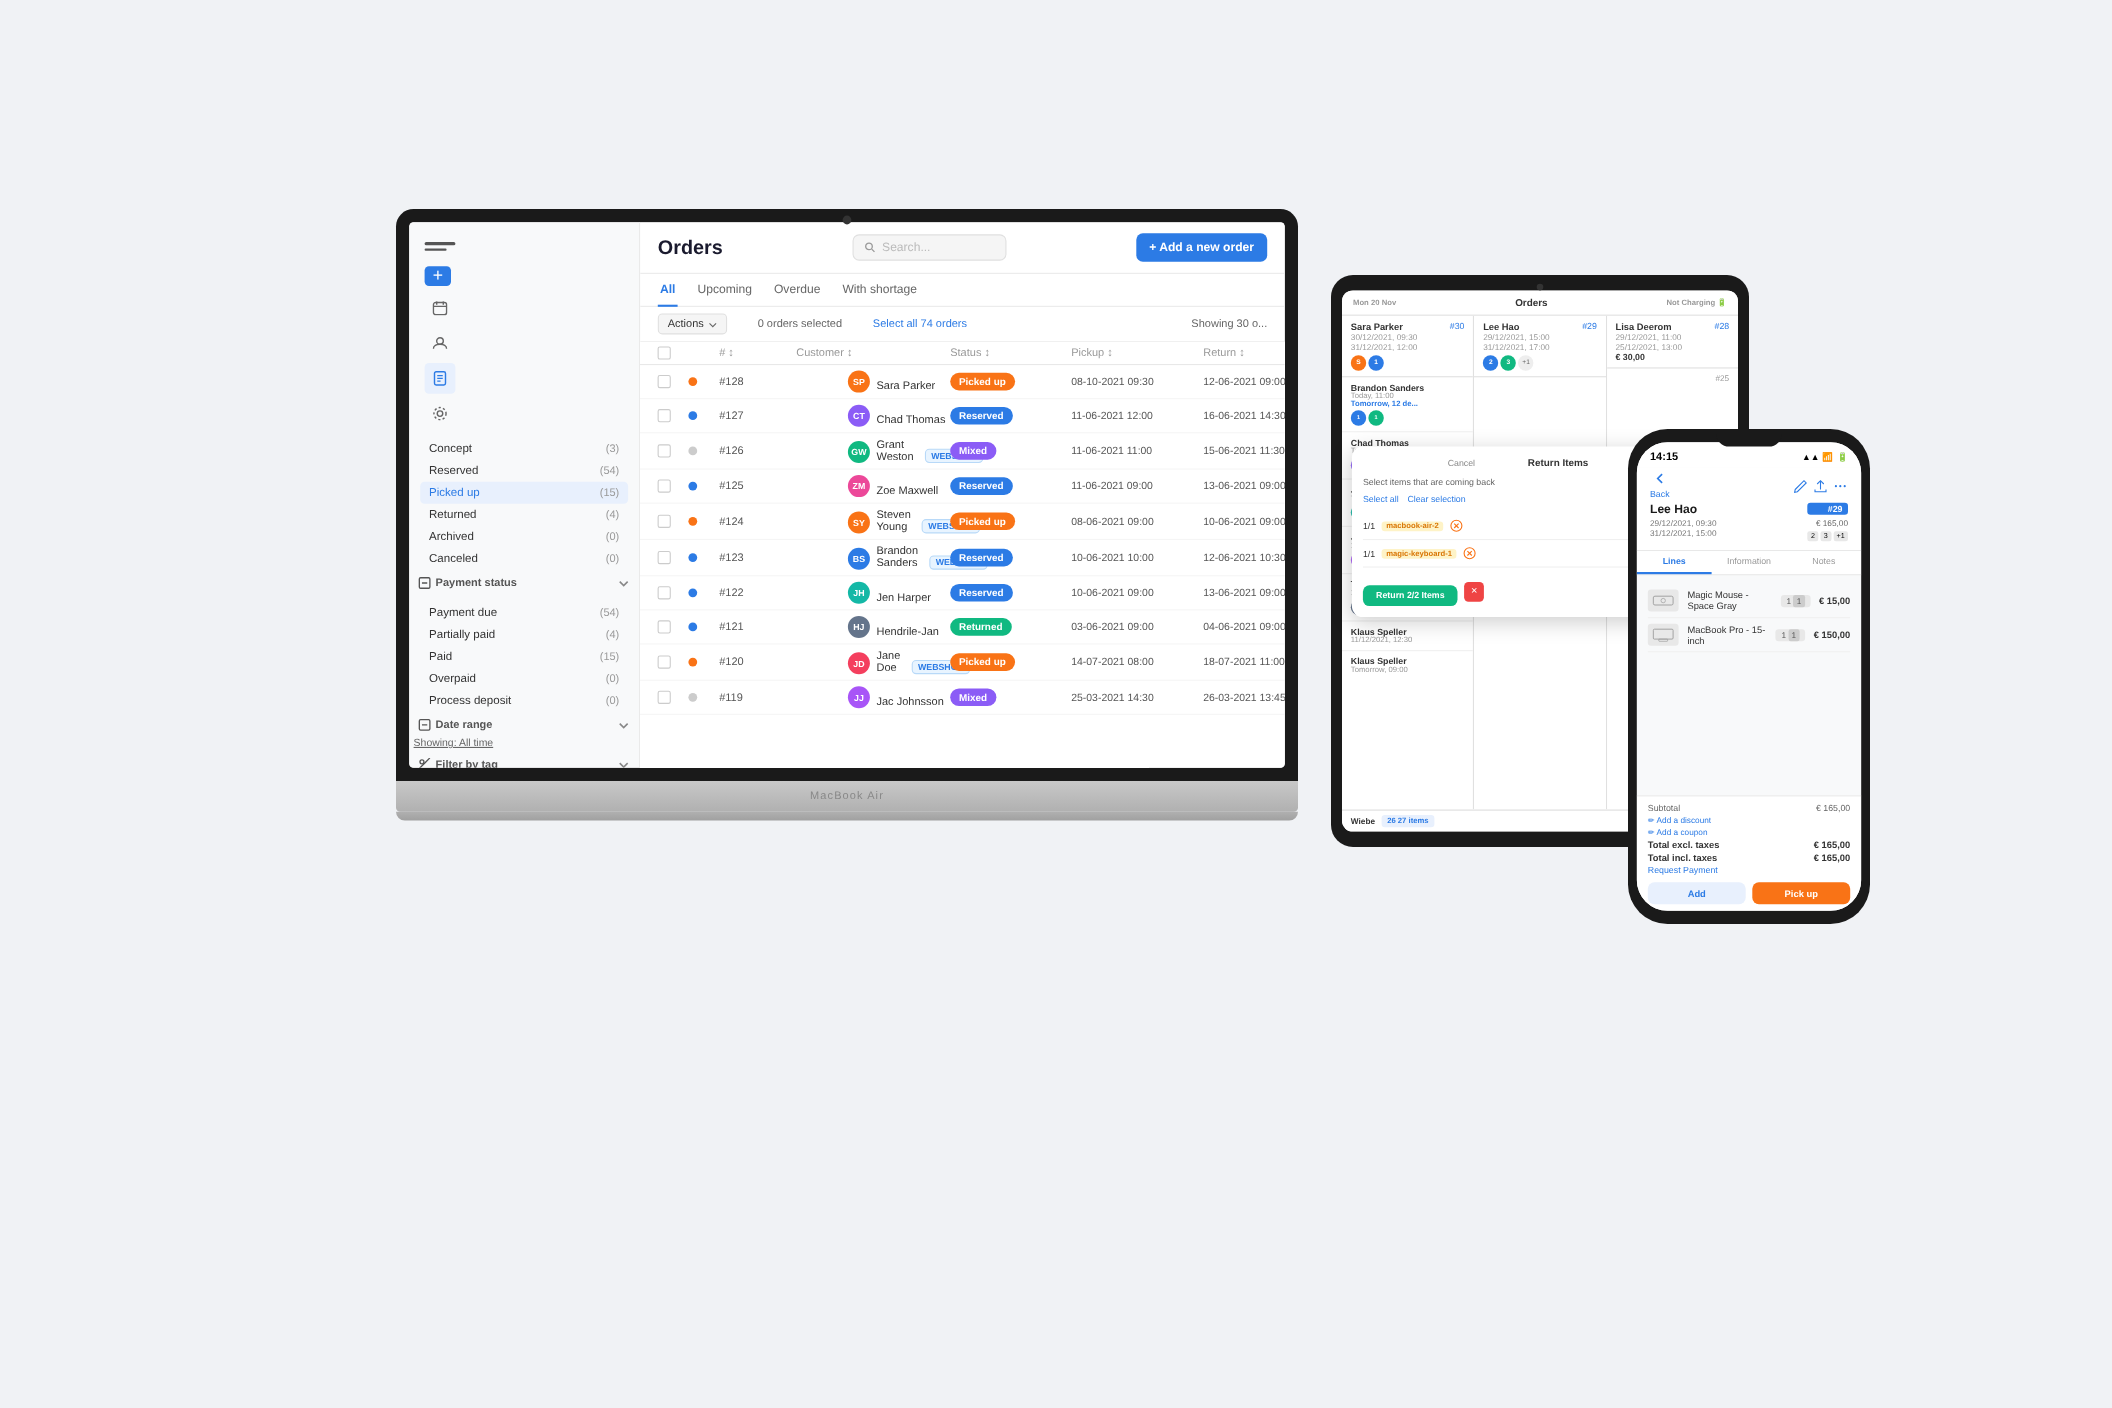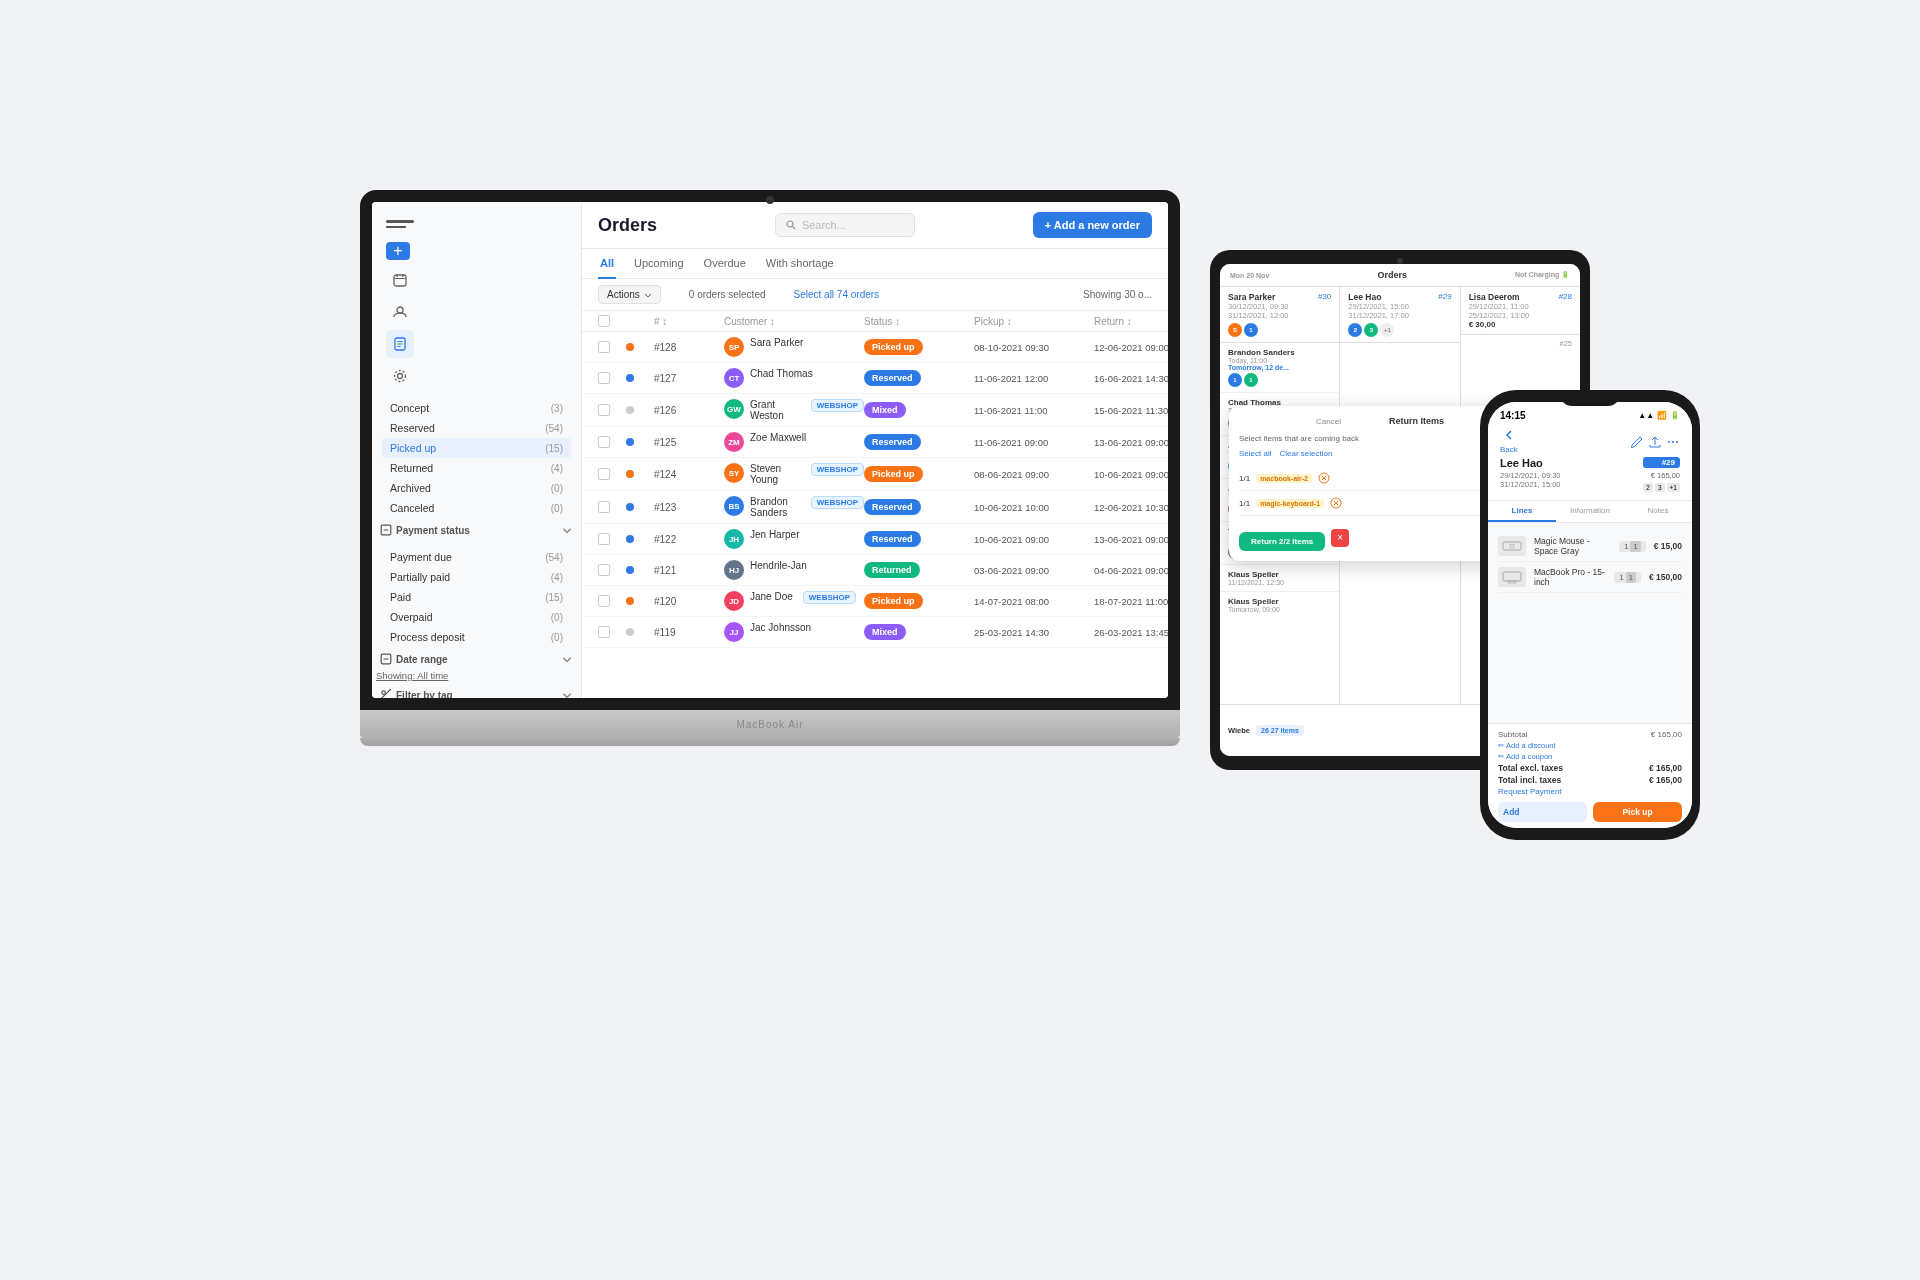--- a/index.html
+++ b/index.html
@@ -353,22 +353,23 @@
     }
 
     .row-dot.blue { background: #2c7be5; }
     .row-dot.orange { background: #f97316; }
     .row-dot.gray { background: #ccc; }
 
     .order-num { color: #555; font-weight: 500; font-size: 10px; }
 
     .customer-cell {
       display: flex;
-      align-items: flex-start;
+      align-items: flex-end;
       gap: 6px;
+      margin-left: 47px;
     }
 
     .avatar {
       width: 20px;
       height: 20px;
       border-radius: 50%;
       display: flex;
       align-items: center;
       justify-content: center;
       font-size: 8px;
@@ -839,21 +840,21 @@
     .phone-add-btn {
       flex: 1;
       background: #e8f0fd;
       color: #2c7be5;
       border: none;
       border-radius: 6px;
       padding: 5px;
       font-size: 8.5px;
       font-weight: 600;
       cursor: pointer;
-      text-align: left;
+      text-align: center;
     }
 
     .phone-pickup-btn {
       flex: 1;
       background: #f97316;
       color: white;
       border: none;
       border-radius: 6px;
       padding: 5px;
       font-size: 8.5px;
@@ -1347,21 +1348,21 @@
                 <span class="tablet-col-num" style="color:#2c7be5;">#28</span>
               </div>
               <div class="tablet-col-date">29/12/2021, 11:00</div>
               <div class="tablet-col-date">25/12/2021, 13:00</div>
               <div class="tablet-col-price">€ 30,00</div>
             </div>
             <div style="padding:4px 8px;font-size:7.5px;color:#999;text-align:right;">#25</div>
           </div>
         </div>
 
-        <div style="padding:20px 8px;background:#fff;border-top:1px solid #e0e0e0;display:flex;gap:6px;align-items:center;">
+        <div style="padding:4px 8px;background:#fff;border-top:1px solid #e0e0e0;display:flex;gap:6px;align-items:center;">
           <span style="font-size:7.5px;color:#333;font-weight:600;">Wiebe</span>
           <div style="background:#e8f0fd;border-radius:3px;padding:2px 5px;font-size:7px;color:#2c7be5;font-weight:600;">26 27 items</div>
         </div>
 
         <div class="tablet-overlay">
           <div class="tablet-overlay-header">
             <span class="tablet-cancel-btn">Cancel</span>
             <span class="tablet-overlay-title">Return Items</span>
             <span style="width:40px;"></span>
           </div>

